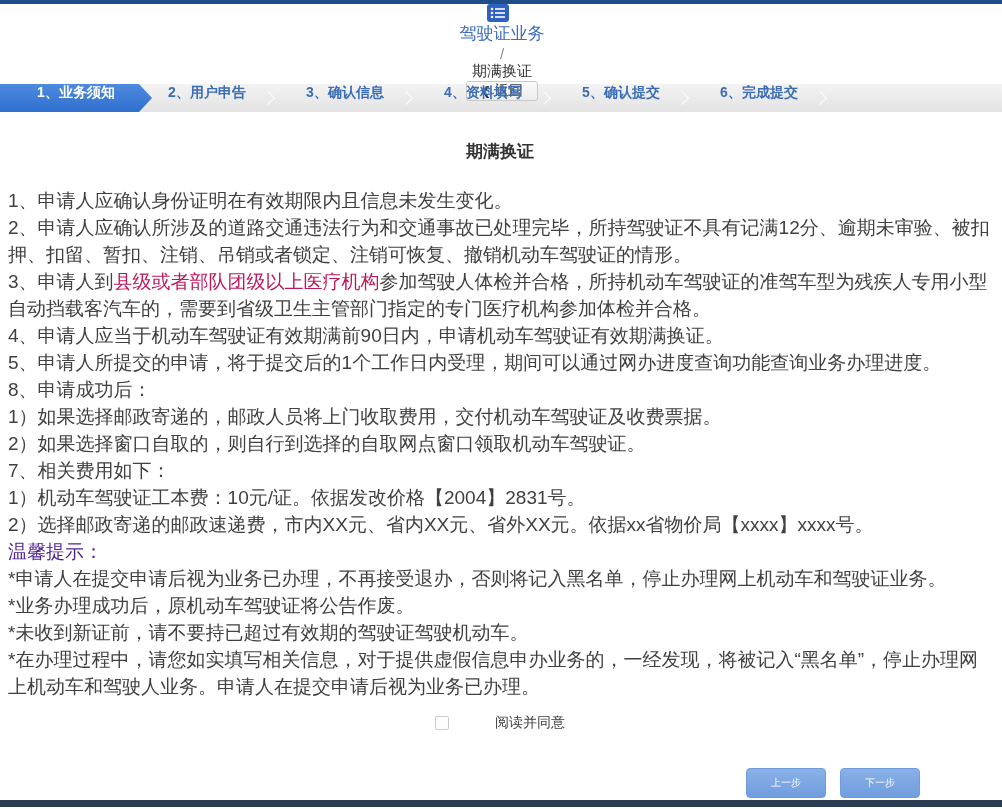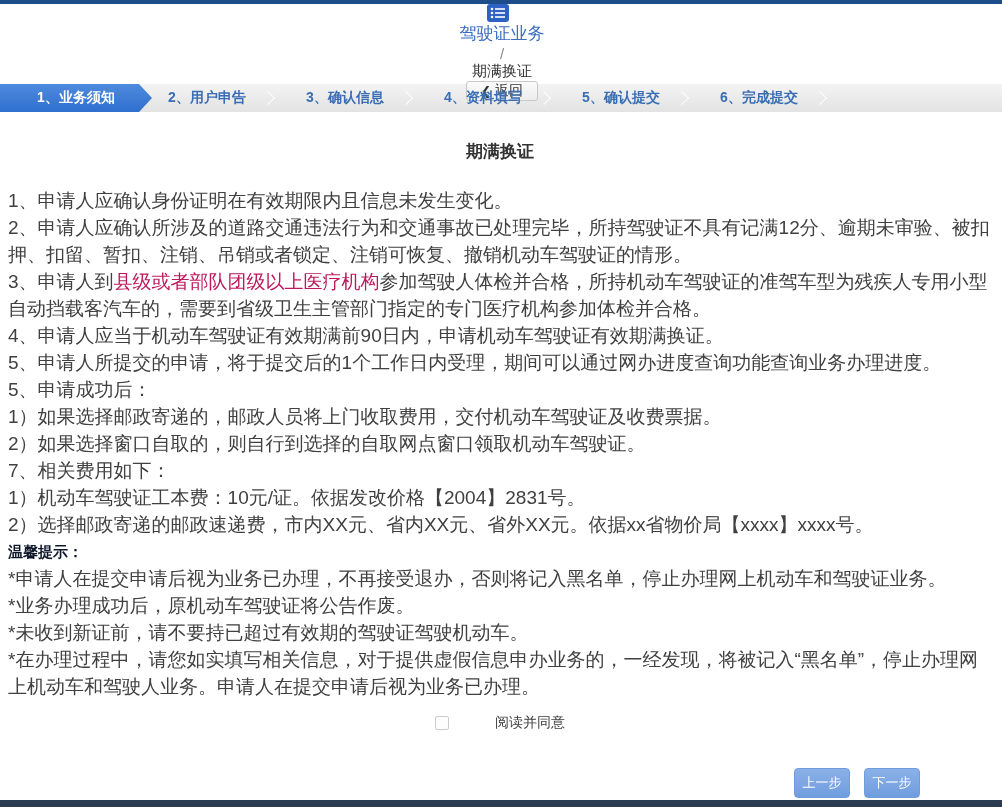--- a/index.html
+++ b/index.html
@@ -18,47 +18,47 @@
   .crumb-cur { color:#333; font-size:15px; }
   .spacer { flex:1; }
   .back-btn { display:inline-flex; align-items:center; gap:4px; height:30px; padding:0 14px;
     background:linear-gradient(#fbfbfb,#ececec); border:1px solid #c9c9c9; border-radius:3px;
     font-size:14px; color:#333; cursor:pointer; }
   .back-chevron { font-size:12px; color:#333; }
 
   
   .gap { height:22px; background:#fff; }
   .step-bar { height:28px; background:linear-gradient(#f3f3f3,#e3e3e3); display:flex; width:100%; }
-  .step { width:138px; position:relative; display:flex; align-items:center; justify-content:center;
+  .step { width:138px; position:relative; display:flex; align-items:flex-start; justify-content:center;
     font-size:14px; font-weight:bold; color:#3a6db4; white-space:nowrap; }
   .step.active { width:152px; margin-right:-14px; z-index:2; color:#fff;
     background:linear-gradient(#4e8ade,#2f6fce);
     clip-path:polygon(0 0, calc(100% - 13px) 0, 100% 50%, calc(100% - 13px) 100%, 0 100%); }
   .step .sep { position:absolute; right:3px; top:50%; width:10px; height:10px;
     border-top:1px solid #fdfdfd; border-right:1px solid #fdfdfd;
     transform:translateY(-50%) rotate(45deg); }
   .step-filler { flex:1; }
 
   
   .content { padding:28px 10px 0 8px; background:#fff; }
   .notice-title { text-align:center; font-size:17px; font-weight:bold; color:#333; margin-bottom:24px; }
   .para, .tip { font-size:19px; line-height:27px; color:#404040; }
   .para .highlight { color:#be185d; }
-  .tips-title { font-size:15px; line-height:27px; font-weight:bold; color:#0f172a; }
+  .tips-title { font-size:19px; line-height:27px; font-weight:normal; color:#4c1d95; }
 
   
   .agree-row { display:flex; align-items:center; justify-content:center; margin-top:14px;
     font-size:14px; color:#404040; cursor:pointer;gap:36px; }
   .checkbox { width:14px; height:14px; border:1px solid #ccc; background:#fdfdfd; border-radius:2px;
     margin-right:10px; display:inline-block; }
 
   
   .btn-row { display:flex; justify-content:flex-end; gap:14px; padding:36px 72px 0 0; }
-  .step-btn { width:56px; height:30px; background:linear-gradient(#8ab1e8,#709dde); color:#fff;
-    font-size:13px; border:1px solid #6f9cda; border-radius:4px; cursor:pointer;
+  .step-btn { width:80px; height:30px; background:linear-gradient(#8ab1e8,#709dde); color:#fff;
+    font-size:10px; border:1px solid #6f9cda; border-radius:4px; cursor:pointer;
     font-family:"Liberation Sans","DejaVu Sans",sans-serif; }
 
   
   .bottom-bar { position:absolute; left:0; right:0; bottom:2px; height:7px; background:#2b3b52; }
 </style>
 </head>
 <body>
 
 <div class="page">
   <div class="top-line"></div>
@@ -115,21 +115,21 @@
     </div>
 
   <div class="content">
     <div class="notice-title">期满换证</div>
     <div>
         <p class="para"><span>1、申请人应确认身份证明在有效期限内且信息未发生变化。</span></p>
         <p class="para"><span>2、申请人应确认所涉及的道路交通违法行为和交通事故已处理完毕，所持驾驶证不具有记满12分、逾期未审验、被扣押、扣留、暂扣、注销、吊销或者锁定、注销可恢复、撤销机动车驾驶证的情形。</span></p>
         <p class="para"><span>3、申请人到</span><span class="highlight">县级或者部队团级以上医疗机构</span><span>参加驾驶人体检并合格，所持机动车驾驶证的准驾车型为残疾人专用小型自动挡载客汽车的，需要到省级卫生主管部门指定的专门医疗机构参加体检并合格。</span></p>
         <p class="para"><span>4、申请人应当于机动车驾驶证有效期满前90日内，申请机动车驾驶证有效期满换证。</span></p>
         <p class="para"><span>5、申请人所提交的申请，将于提交后的1个工作日内受理，期间可以通过网办进度查询功能查询业务办理进度。</span></p>
-        <p class="para"><span>5、申请成功后：</span></p>
+        <p class="para"><span>8、申请成功后：</span></p>
         <p class="para"><span>1）如果选择邮政寄递的，邮政人员将上门收取费用，交付机动车驾驶证及收费票据。</span></p>
         <p class="para"><span>2）如果选择窗口自取的，则自行到选择的自取网点窗口领取机动车驾驶证。</span></p>
         <p class="para"><span>7、相关费用如下：</span></p>
         <p class="para"><span>1）机动车驾驶证工本费：10元/证。依据发改价格【2004】2831号。</span></p>
         <p class="para"><span>2）选择邮政寄递的邮政速递费，市内XX元、省内XX元、省外XX元。依据xx省物价局【xxxx】xxxx号。</span></p>
       </div>
     <div class="tips-title">温馨提示：</div>
     <div>
         <p class="tip">*申请人在提交申请后视为业务已办理，不再接受退办，否则将记入黑名单，停止办理网上机动车和驾驶证业务。</p>
         <p class="tip">*业务办理成功后，原机动车驾驶证将公告作废。</p>

